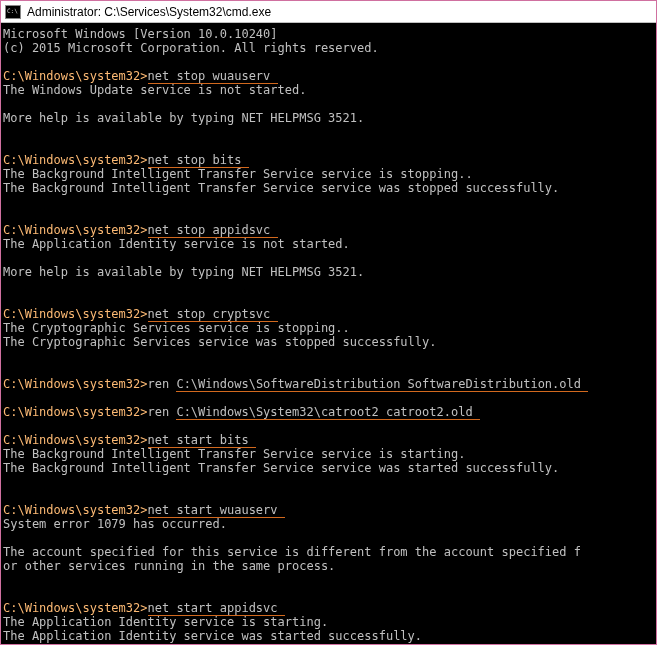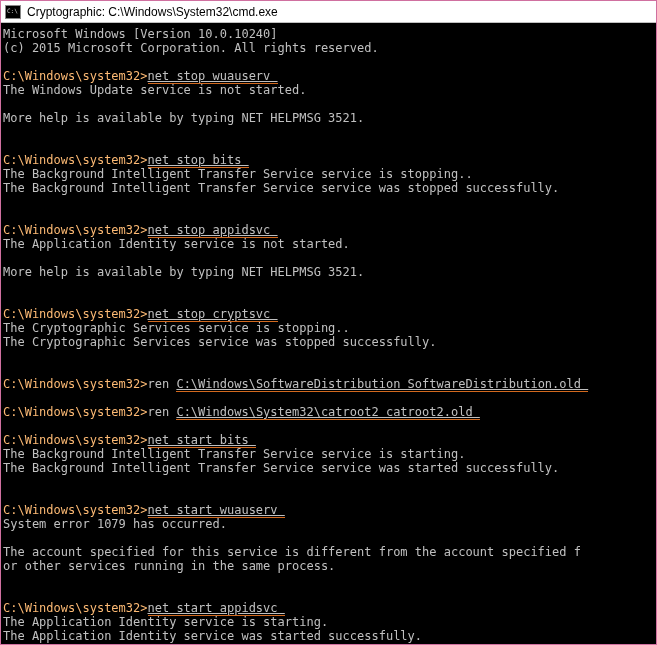--- a/index.html
+++ b/index.html
@@ -51,24 +51,23 @@
     line-height: 14px;
     white-space: pre;
     overflow: hidden;
   }
   .line { display: block; min-height: 14px; }
   .prompt { color: #fdba74; }
   .cmd {
     color: #c0c0c0;
     border-bottom: 1.5px solid #d2691e;
     padding-bottom: 0px;
-    text-decoration: underline;
   }
 </style>
 </head>
 <body>
 
 <div class="titlebar">
   <div class="titlebar-icon"></div>
-  <span>Cryptographic: C:\Windows\System32\cmd.exe</span>
+  <span>Administrator: C:\Services\System32\cmd.exe</span>
 </div>
 
 <div class="terminal" id="terminal"><span class="line">Microsoft Windows [Version 10.0.10240]</span><span class="line">(c) 2015 Microsoft Corporation. All rights reserved.</span><span class="line"> </span><span class="line"><span class="prompt">C:\Windows\system32&gt;</span><span class="cmd">net stop wuauserv </span></span><span class="line">The Windows Update service is not started.</span><span class="line"> </span><span class="line">More help is available by typing NET HELPMSG 3521.</span><span class="line"> </span><span class="line"> </span><span class="line"><span class="prompt">C:\Windows\system32&gt;</span><span class="cmd">net stop bits </span></span><span class="line">The Background Intelligent Transfer Service service is stopping..</span><span class="line">The Background Intelligent Transfer Service service was stopped successfully.</span><span class="line"> </span><span class="line"> </span><span class="line"><span class="prompt">C:\Windows\system32&gt;</span><span class="cmd">net stop appidsvc </span></span><span class="line">The Application Identity service is not started.</span><span class="line"> </span><span class="line">More help is available by typing NET HELPMSG 3521.</span><span class="line"> </span><span class="line"> </span><span class="line"><span class="prompt">C:\Windows\system32&gt;</span><span class="cmd">net stop cryptsvc </span></span><span class="line">The Cryptographic Services service is stopping..</span><span class="line">The Cryptographic Services service was stopped successfully.</span><span class="line"> </span><span class="line"> </span><span class="line"><span class="prompt">C:\Windows\system32&gt;</span><span>ren </span><span class="cmd">C:\Windows\SoftwareDistribution SoftwareDistribution.old </span></span><span class="line"> </span><span class="line"><span class="prompt">C:\Windows\system32&gt;</span><span>ren </span><span class="cmd">C:\Windows\System32\catroot2 catroot2.old </span></span><span class="line"> </span><span class="line"><span class="prompt">C:\Windows\system32&gt;</span><span class="cmd">net start bits </span></span><span class="line">The Background Intelligent Transfer Service service is starting.</span><span class="line">The Background Intelligent Transfer Service service was started successfully.</span><span class="line"> </span><span class="line"> </span><span class="line"><span class="prompt">C:\Windows\system32&gt;</span><span class="cmd">net start wuauserv </span></span><span class="line">System error 1079 has occurred.</span><span class="line"> </span><span class="line">The account specified for this service is different from the account specified f</span><span class="line">or other services running in the same process.</span><span class="line"> </span><span class="line"> </span><span class="line"><span class="prompt">C:\Windows\system32&gt;</span><span class="cmd">net start appidsvc </span></span><span class="line">The Application Identity service is starting.</span><span class="line">The Application Identity service was started successfully.</span><span class="line"> </span></div>
 
 </body></html>

